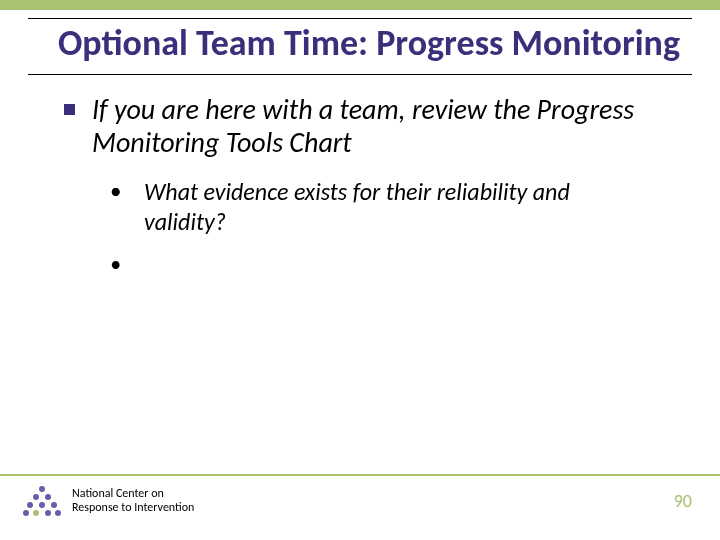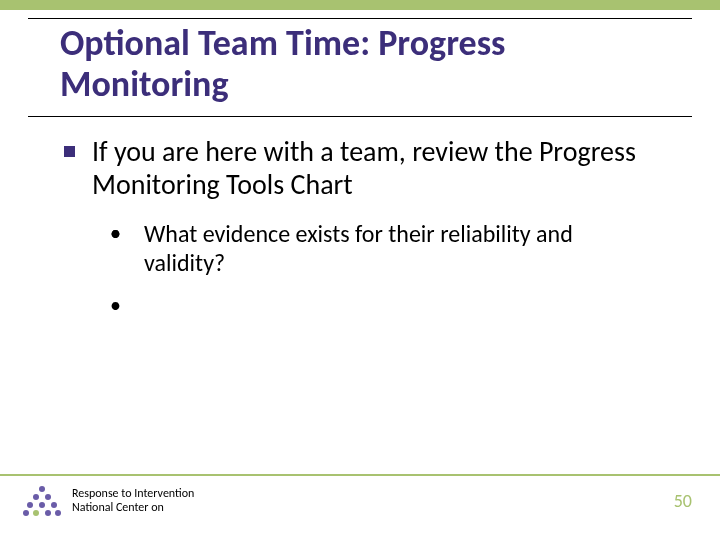--- a/index.html
+++ b/index.html
@@ -13,35 +13,35 @@
   .top-bar {
     height: 10px;
     background: #a8c270;
   }
   .hr-top {
     margin: 8px 28px 0 28px;
     border: none;
     border-top: 1.5px solid #000;
   }
   .title {
-    text-align: left;
+    text-align: right;
     font-weight: 700;
     font-size: 36px;
     line-height: 1.15;
     color: #3c2e7a;
     padding: 4px 40px 6px 40px;
-    margin-left: 20px;
   }
   .hr-title {
     margin: 4px 28px 0 28px;
     border: none;
     border-top: 1.5px solid #000;
   }
   .content {
     padding: 18px 76px 0 64px;
+    font-style: italic;
   }
   .main-point {
     position: relative;
     font-size: 28px;
     line-height: 1.18;
     color: #000;
     padding-left: 28px;
   }
   .main-point .sq {
     position: absolute;
@@ -152,19 +152,19 @@
             <circle cx="20" cy="21" r="3"></circle>
             <circle cx="32" cy="21" r="3"></circle>
             <circle cx="4" cy="29" r="3"></circle>
             <circle cx="14" cy="29" r="3" fill="#a8c270"></circle>
             <circle cx="26" cy="29" r="3"></circle>
             <circle cx="36" cy="29" r="3"></circle>
           </g>
         </svg>
       </div>
       <div class="org">
+        <div>National Center on</div>
         <div>Response to Intervention</div>
-        <div>National Center on</div>
       </div>
     </div>
-    <div class="pagenum">50</div>
+    <div class="pagenum">90</div>
   </div>
 </div>
 
 </body></html>

